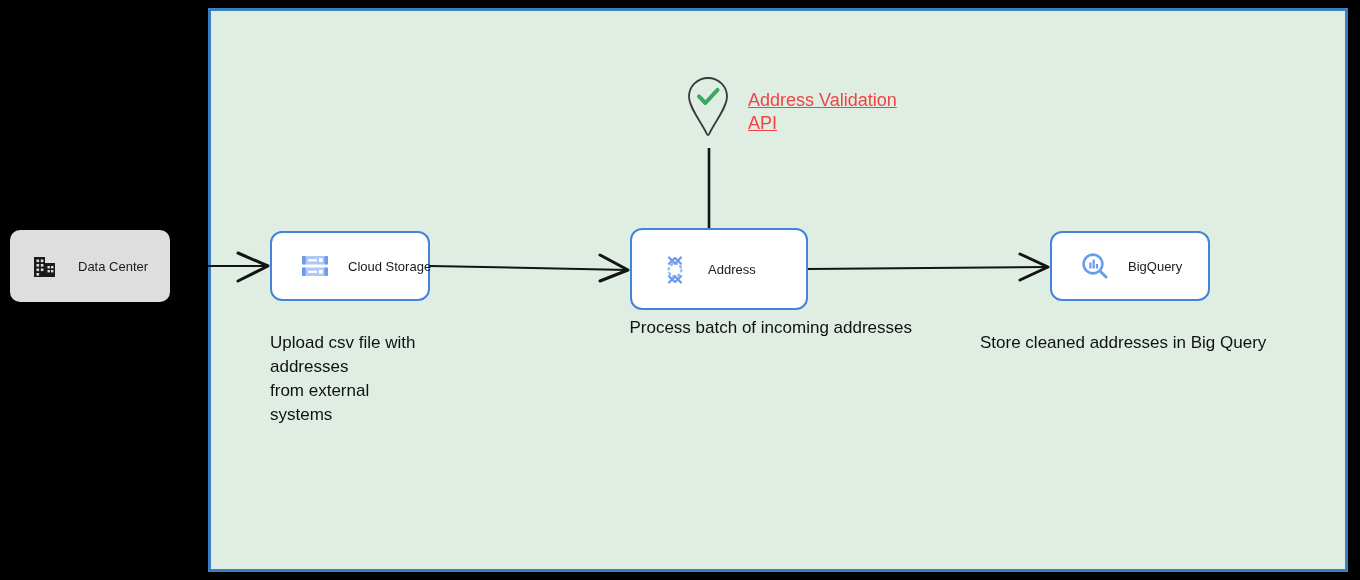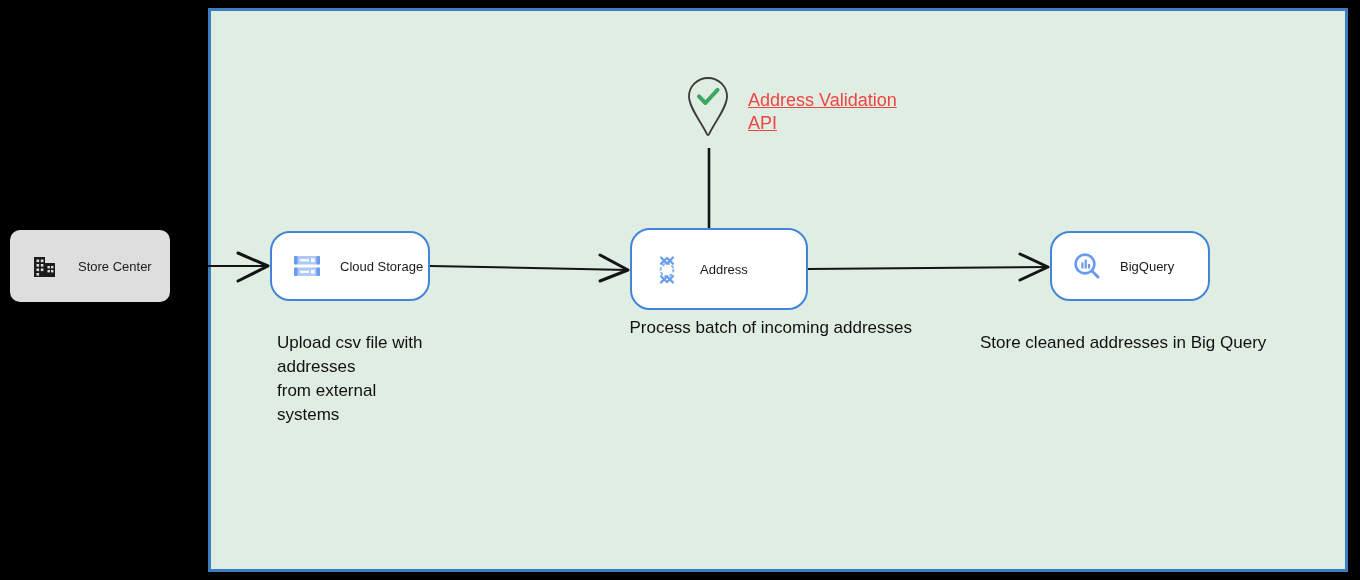--- a/index.html
+++ b/index.html
@@ -55,25 +55,25 @@
     color: #1a1a1a;
     margin-left: 18px;
     white-space: nowrap;
   }
 
   
   .node {
     position: absolute;
     background: #ffffff;
     border: 2px solid #4285d8;
-    border-radius: 20px;
+    border-radius: 12px;
     display: flex;
     align-items: center;
     box-sizing: border-box;
-    padding-left: 20px;
+    padding-left: 28px;
   }
   .node-label {
     font-size: 13px;
     color: #1a1a1a;
     margin-left: 18px;
     white-space: nowrap;
   }
   .node-icon {
     flex: 0 0 auto;
     width: 30px;
@@ -104,21 +104,21 @@
     text-decoration: underline;
   }
 
   
   .caption {
     position: absolute;
     font-size: 17px;
     line-height: 24px;
     color: #111111;
   }
-  #caption-storage { left: 270px; top: 331px; width: 200px; text-align: left; margin-left: 7px; }
+  #caption-storage { left: 270px; top: 331px; width: 200px; text-align: left; }
   #caption-dataflow { left: 560px; top: 316px; width: 352px; text-align: right; }
   #caption-bigquery { left: 980px; top: 331px; width: 358px; }
 
   
   #connectors {
     position: absolute;
     left: 0; top: 0;
     width: 1360px;
     height: 580px;
     pointer-events: none;
@@ -142,21 +142,21 @@
         <rect x="10.8" y="13" width="2.6" height="2.6" fill="#dedede"></rect>
         <rect x="6.5" y="17.5" width="2.6" height="2.6" fill="#dedede"></rect>
         <rect x="10.8" y="17.5" width="2.6" height="2.6" fill="#dedede"></rect>
         <rect x="6.5" y="22" width="2.6" height="2.6" fill="#dedede"></rect>
         <rect x="17.5" y="15" width="2.4" height="2.4" fill="#dedede"></rect>
         <rect x="21" y="15" width="2.4" height="2.4" fill="#dedede"></rect>
         <rect x="17.5" y="19" width="2.4" height="2.4" fill="#dedede"></rect>
         <rect x="21" y="19" width="2.4" height="2.4" fill="#dedede"></rect>
       </svg>
     </span>
-    <span class="datacenter-label">Store Center</span>
+    <span class="datacenter-label">Data Center</span>
   </div>
 
   <div class="node" id="node-storage">
     <span class="node-icon">
       <svg width="30" height="30" viewBox="0 0 30 30">
         <rect x="2" y="5" width="26" height="8.5" rx="1.2" fill="#aec9f7"></rect>
         <rect x="2" y="5" width="3.6" height="8.5" rx="1.2" fill="#6a9ced"></rect>
         <rect x="24.4" y="5" width="3.6" height="8.5" rx="1.2" fill="#6a9ced"></rect>
         <rect x="8" y="8.2" width="9" height="2.2" fill="#ffffff"></rect>
         <rect x="19" y="7.4" width="3.6" height="3.6" fill="#ffffff"></rect>

